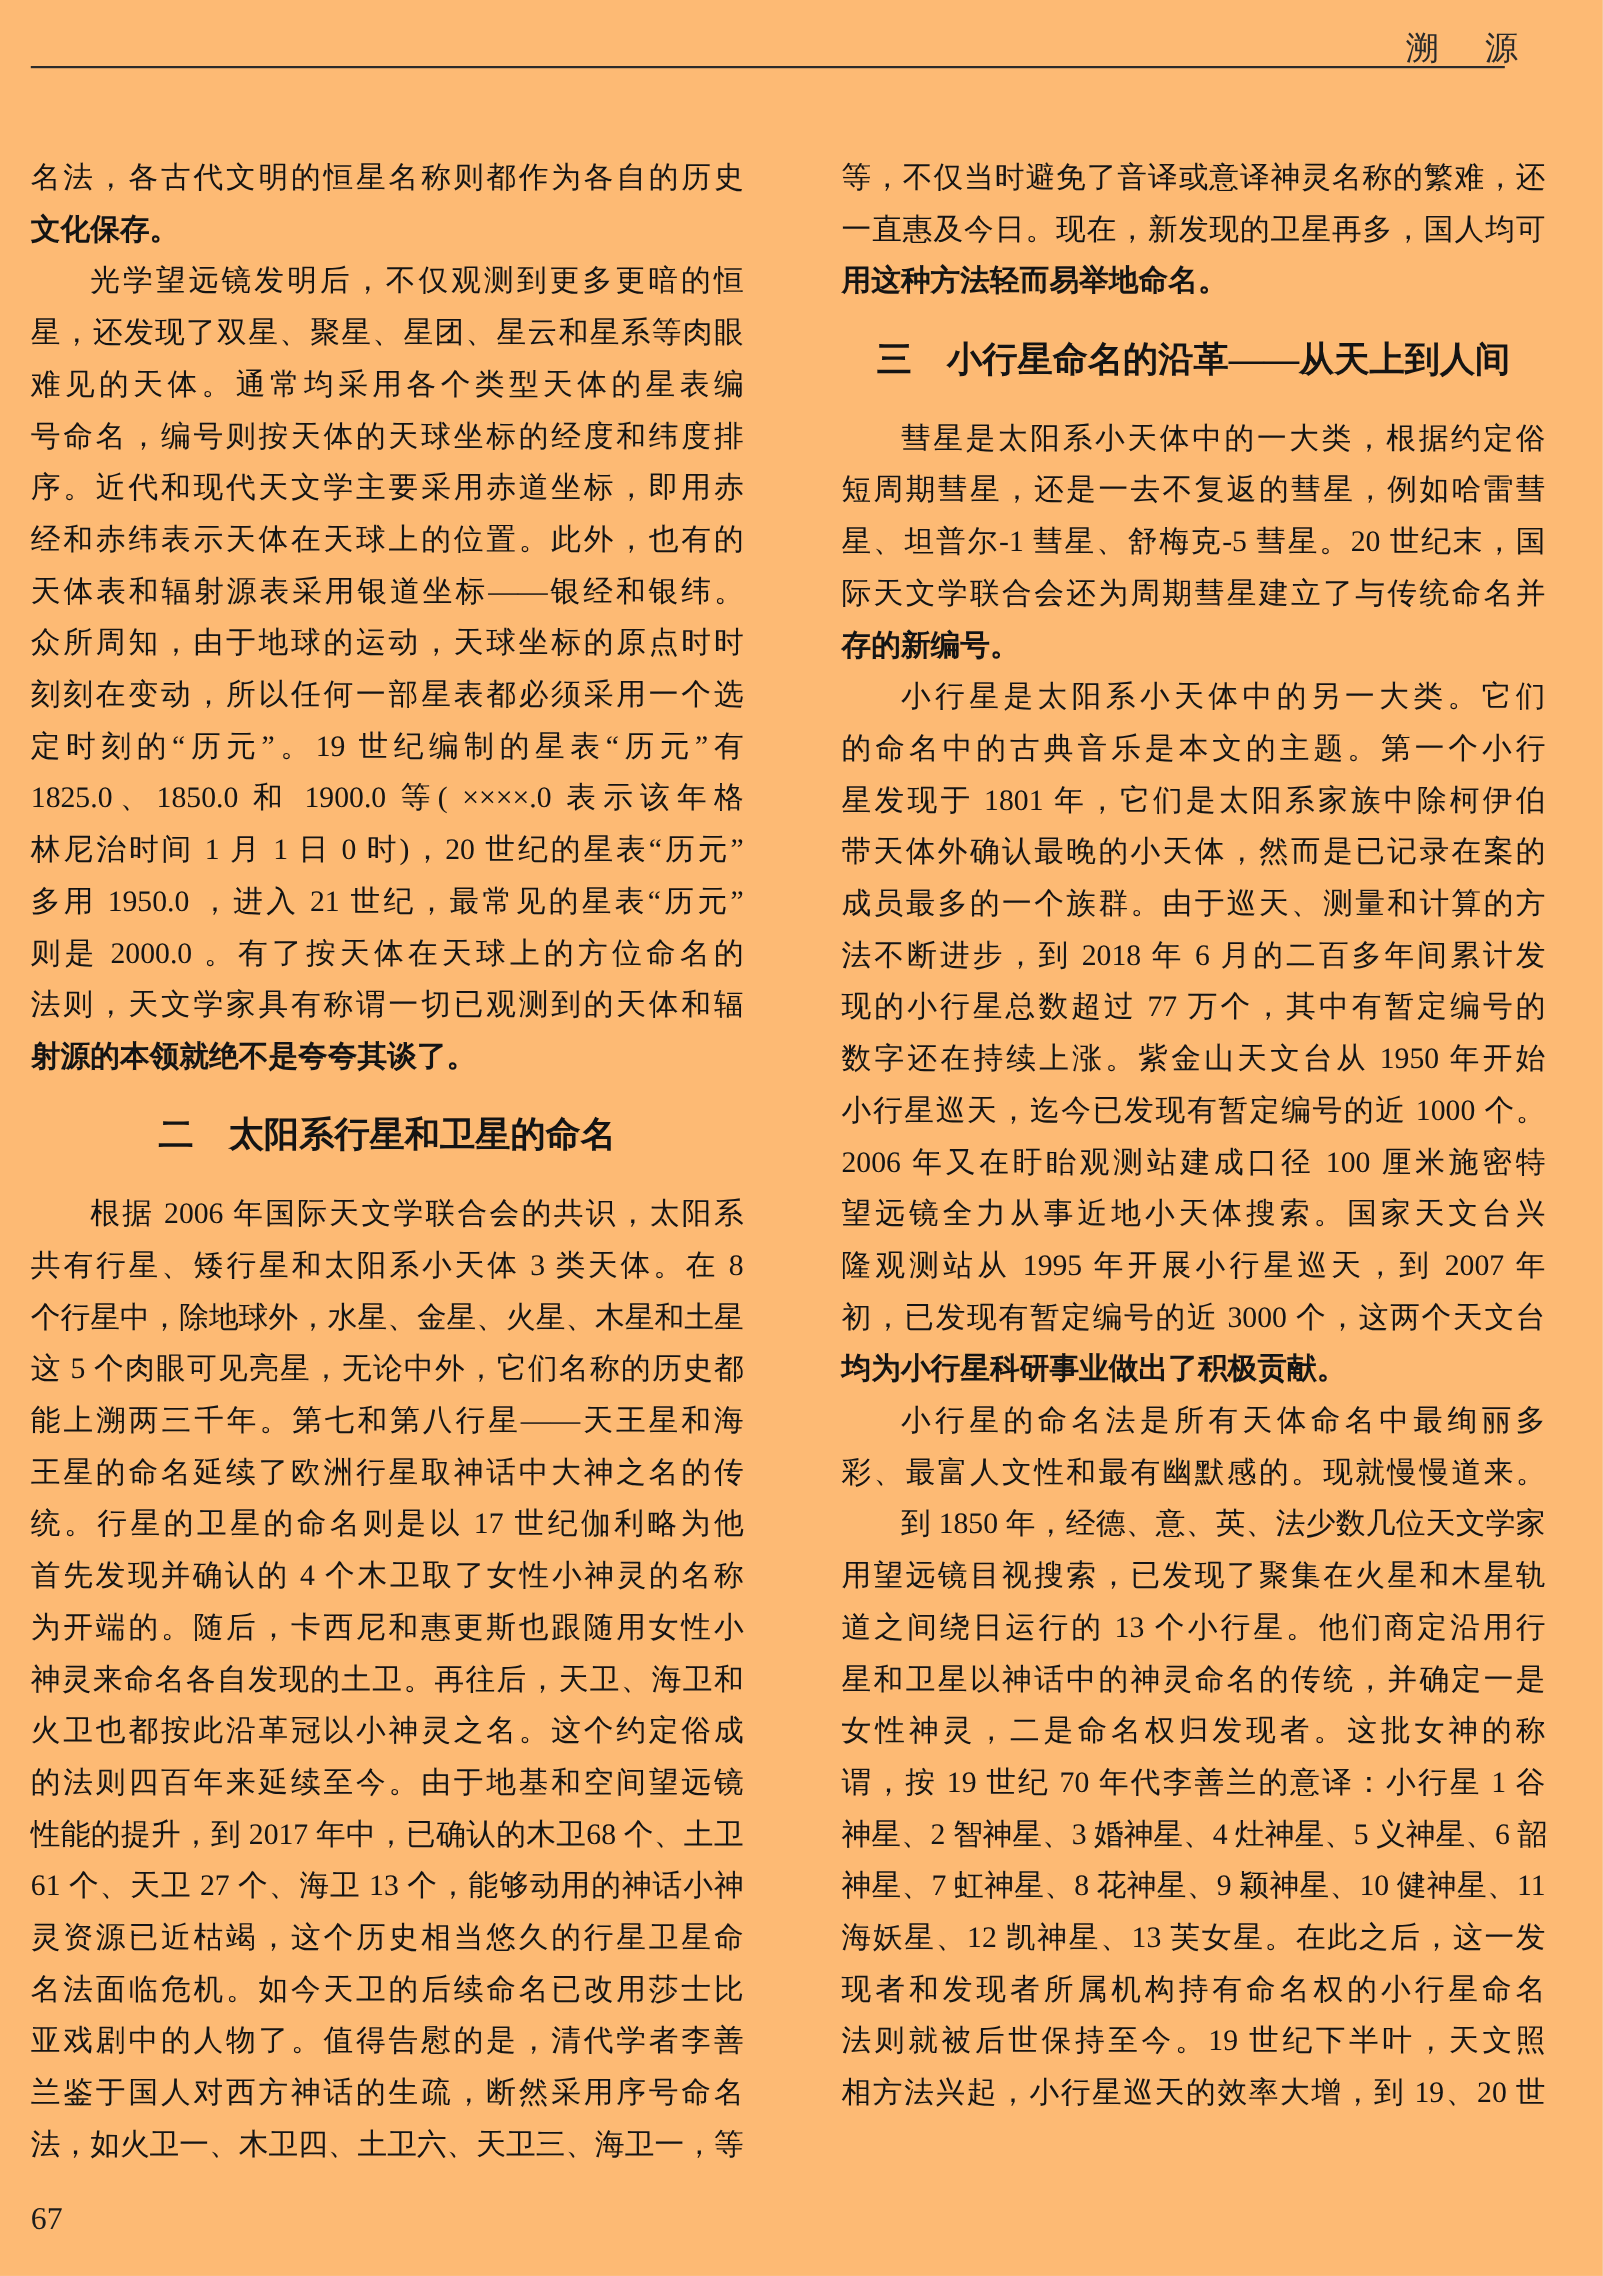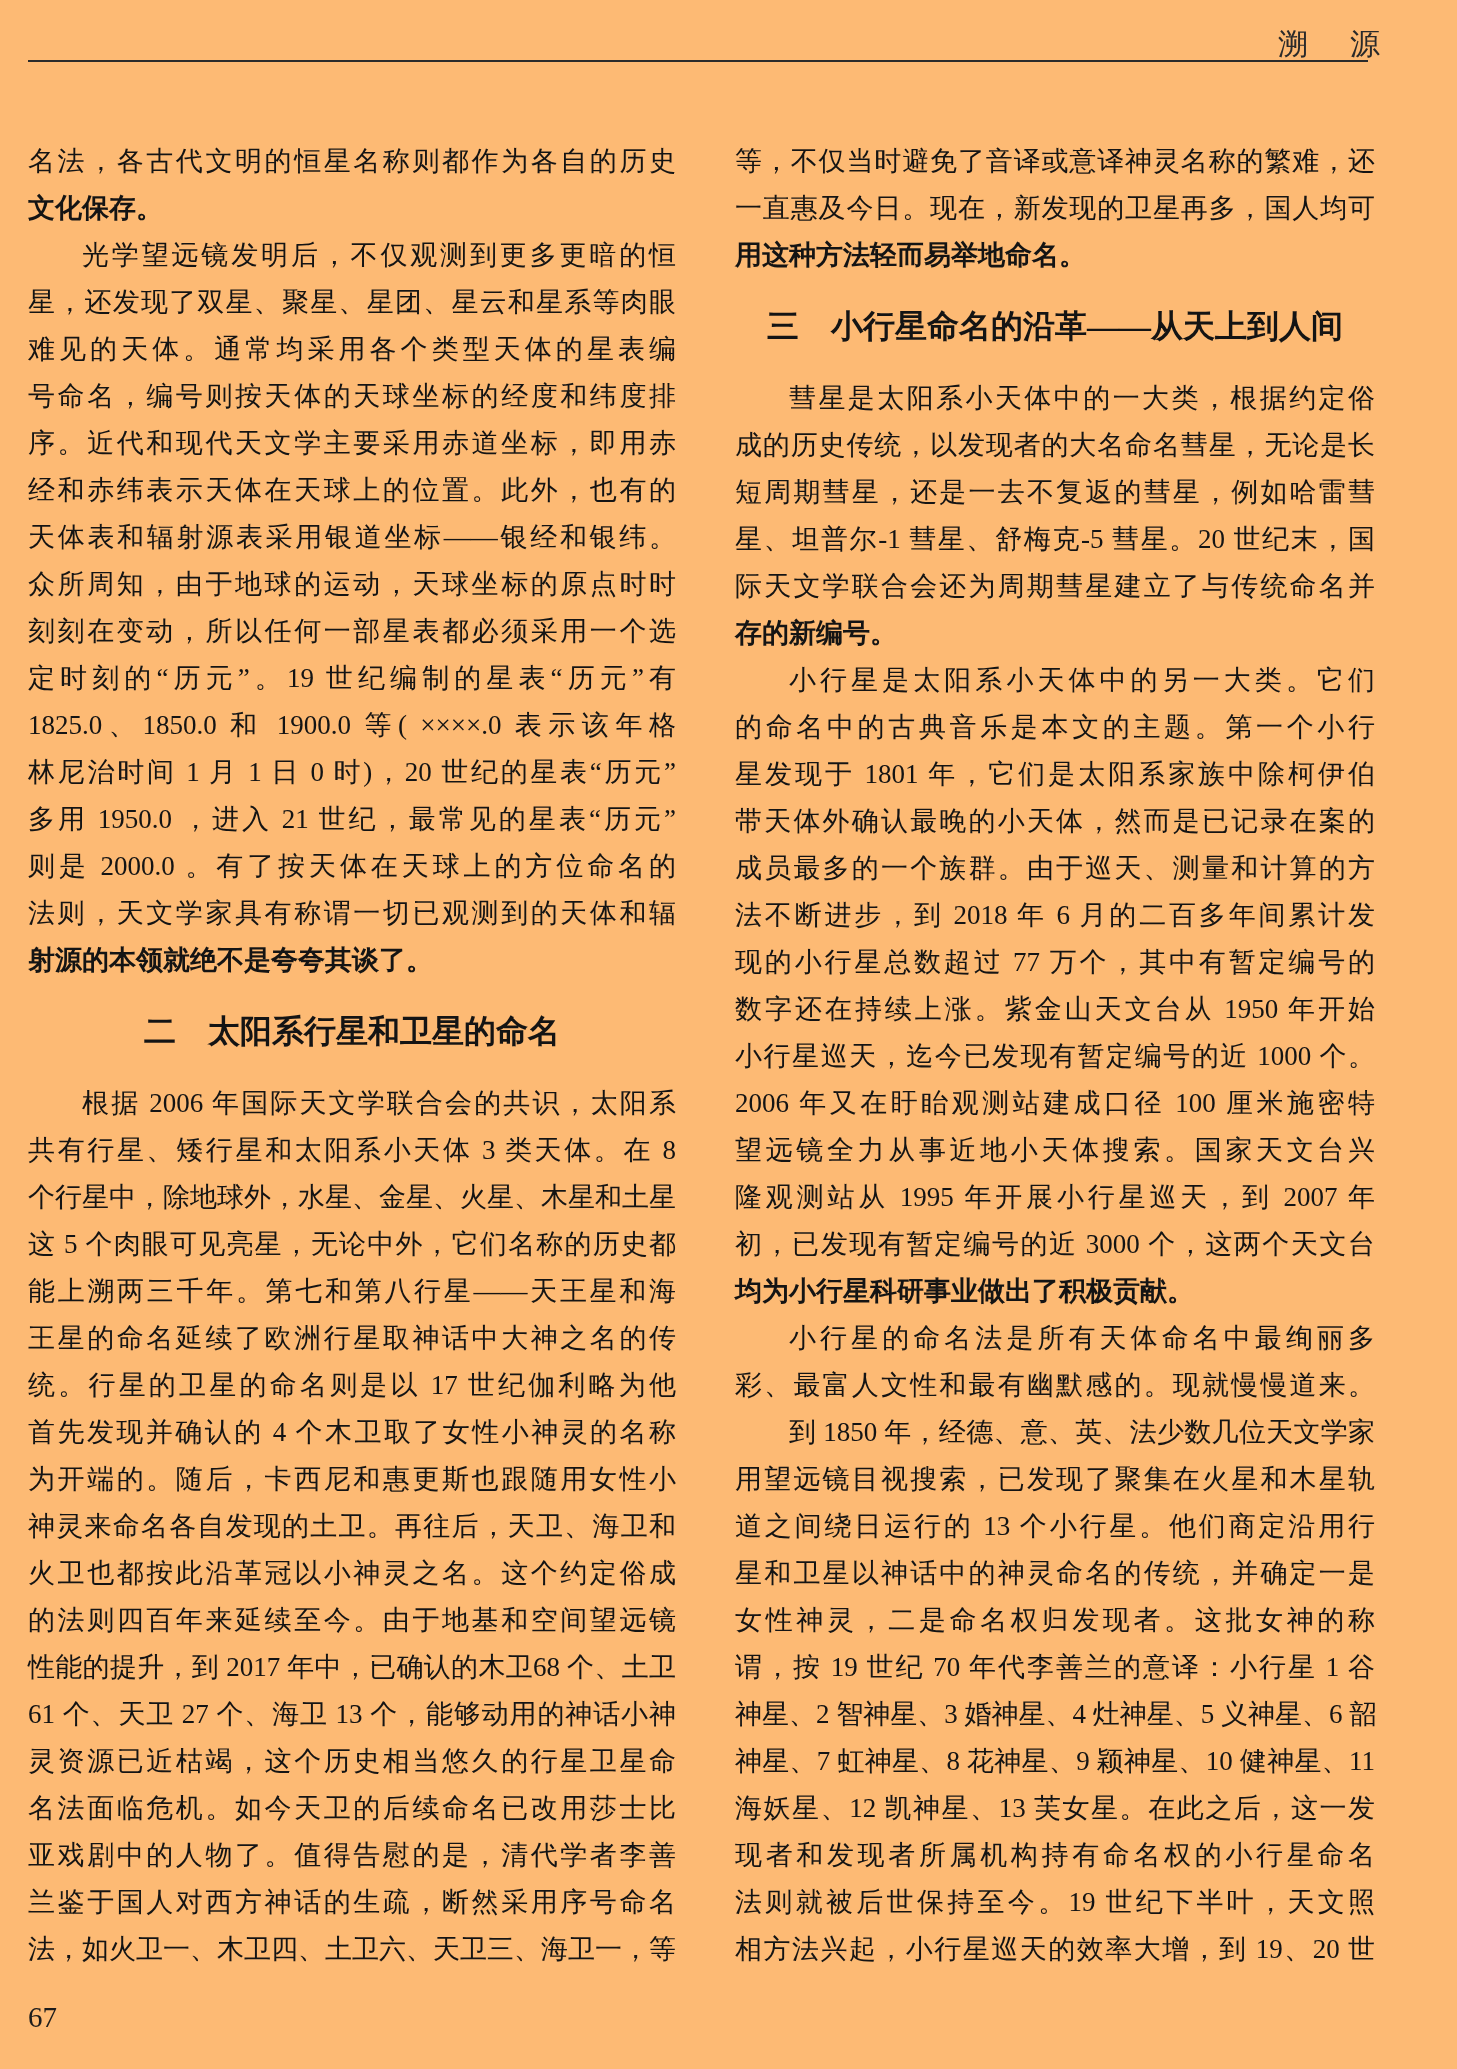--- a/index.html
+++ b/index.html
@@ -28,21 +28,21 @@
     right: 100px;
     top: 60px;
     height: 2px;
     background: #2b2b2b;
   }
   .column {
     position: absolute;
     top: 138px;
   }
   .col-left  { left: 28px;  width: 648px; }
-  .col-right { left: 735px; width: 640px; }
+  .col-right { left: 765px; width: 640px; }
   .line {
     height: 47px;
     line-height: 47px;
     font-size: 27px;
     text-align: justify;
     text-align-last: justify;
     text-justify: inter-character;
     white-space: nowrap;
   }
   .line.end { text-align-last: left; font-weight: bold; }
@@ -113,21 +113,20 @@
       <div class="line">亚戏剧中的人物了。值得告慰的是，清代学者李善</div>
       <div class="line">兰鉴于国人对西方神话的生疏，断然采用序号命名</div>
       <div class="line">法，如火卫一、木卫四、土卫六、天卫三、海卫一，等</div>
     </div>
   <div class="column col-right" id="col-right">
       <div class="line">等，不仅当时避免了音译或意译神灵名称的繁难，还</div>
       <div class="line">一直惠及今日。现在，新发现的卫星再多，国人均可</div>
       <div class="line end">用这种方法轻而易举地命名。</div>
       <div class="heading">三　小行星命名的沿革——从天上到人间</div>
       <div class="line indent">彗星是太阳系小天体中的一大类，根据约定俗</div>
-      <div class="line">成的历史传统，以发现者的大名命名彗星，无论是长</div>
       <div class="line">短周期彗星，还是一去不复返的彗星，例如哈雷彗</div>
       <div class="line">星、坦普尔-1 彗星、舒梅克-5 彗星。20 世纪末，国</div>
       <div class="line">际天文学联合会还为周期彗星建立了与传统命名并</div>
       <div class="line end">存的新编号。</div>
       <div class="line indent">小行星是太阳系小天体中的另一大类。它们</div>
       <div class="line">的命名中的古典音乐是本文的主题。第一个小行</div>
       <div class="line">星发现于 1801 年，它们是太阳系家族中除柯伊伯</div>
       <div class="line">带天体外确认最晚的小天体，然而是已记录在案的</div>
       <div class="line">成员最多的一个族群。由于巡天、测量和计算的方</div>
       <div class="line">法不断进步，到 2018 年 6 月的二百多年间累计发</div>

